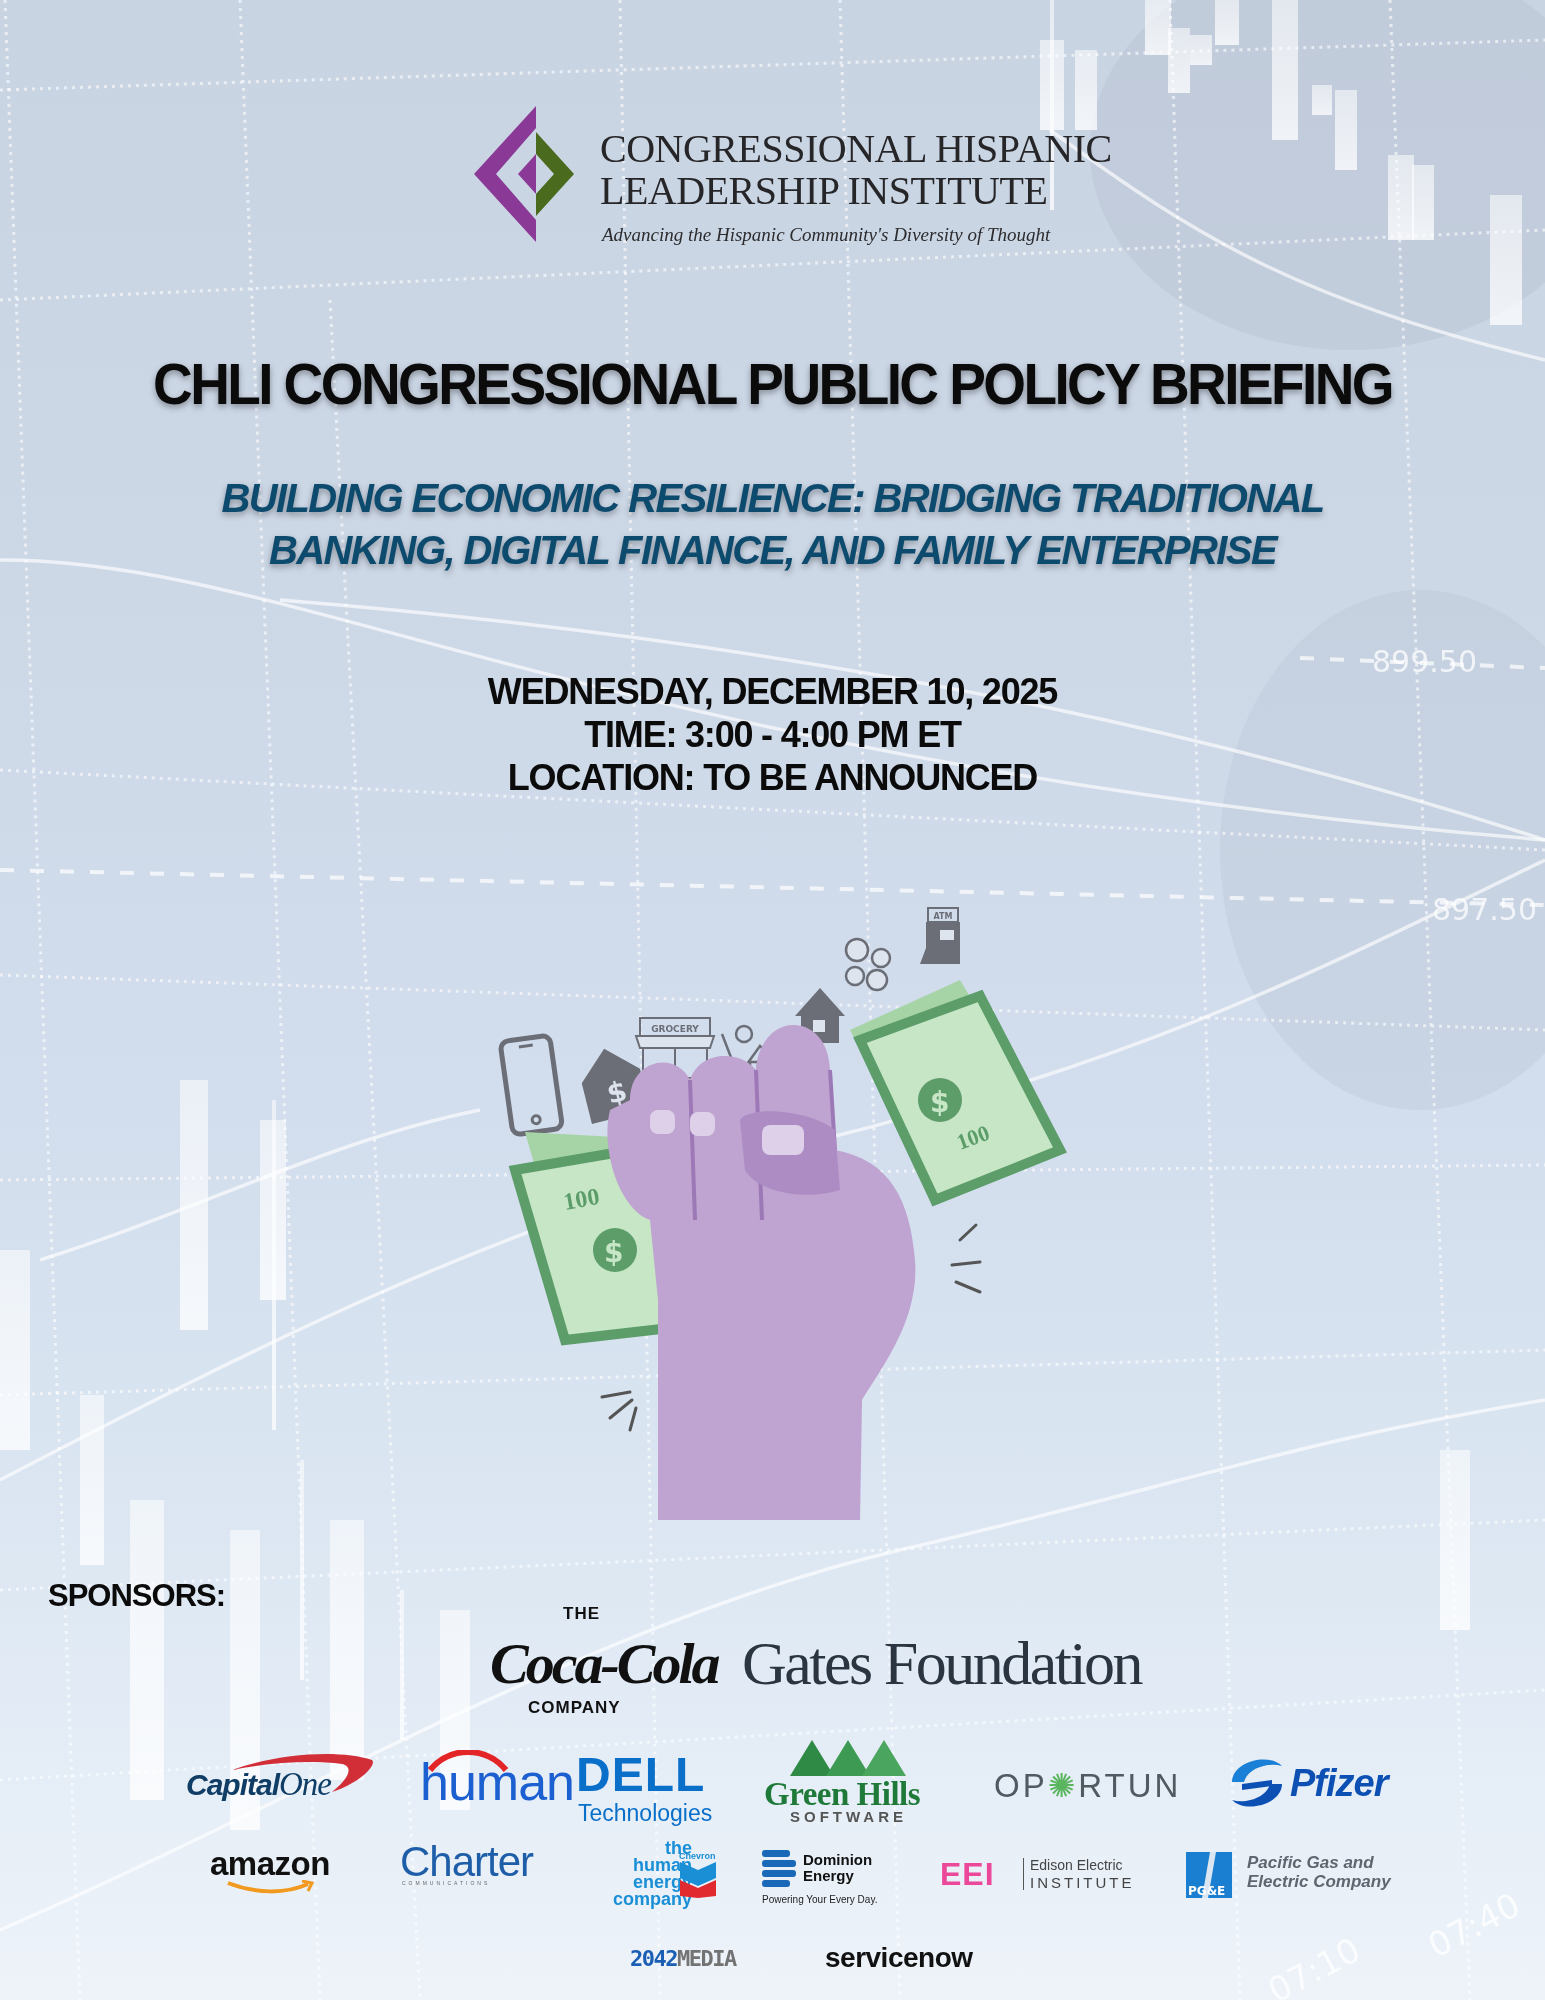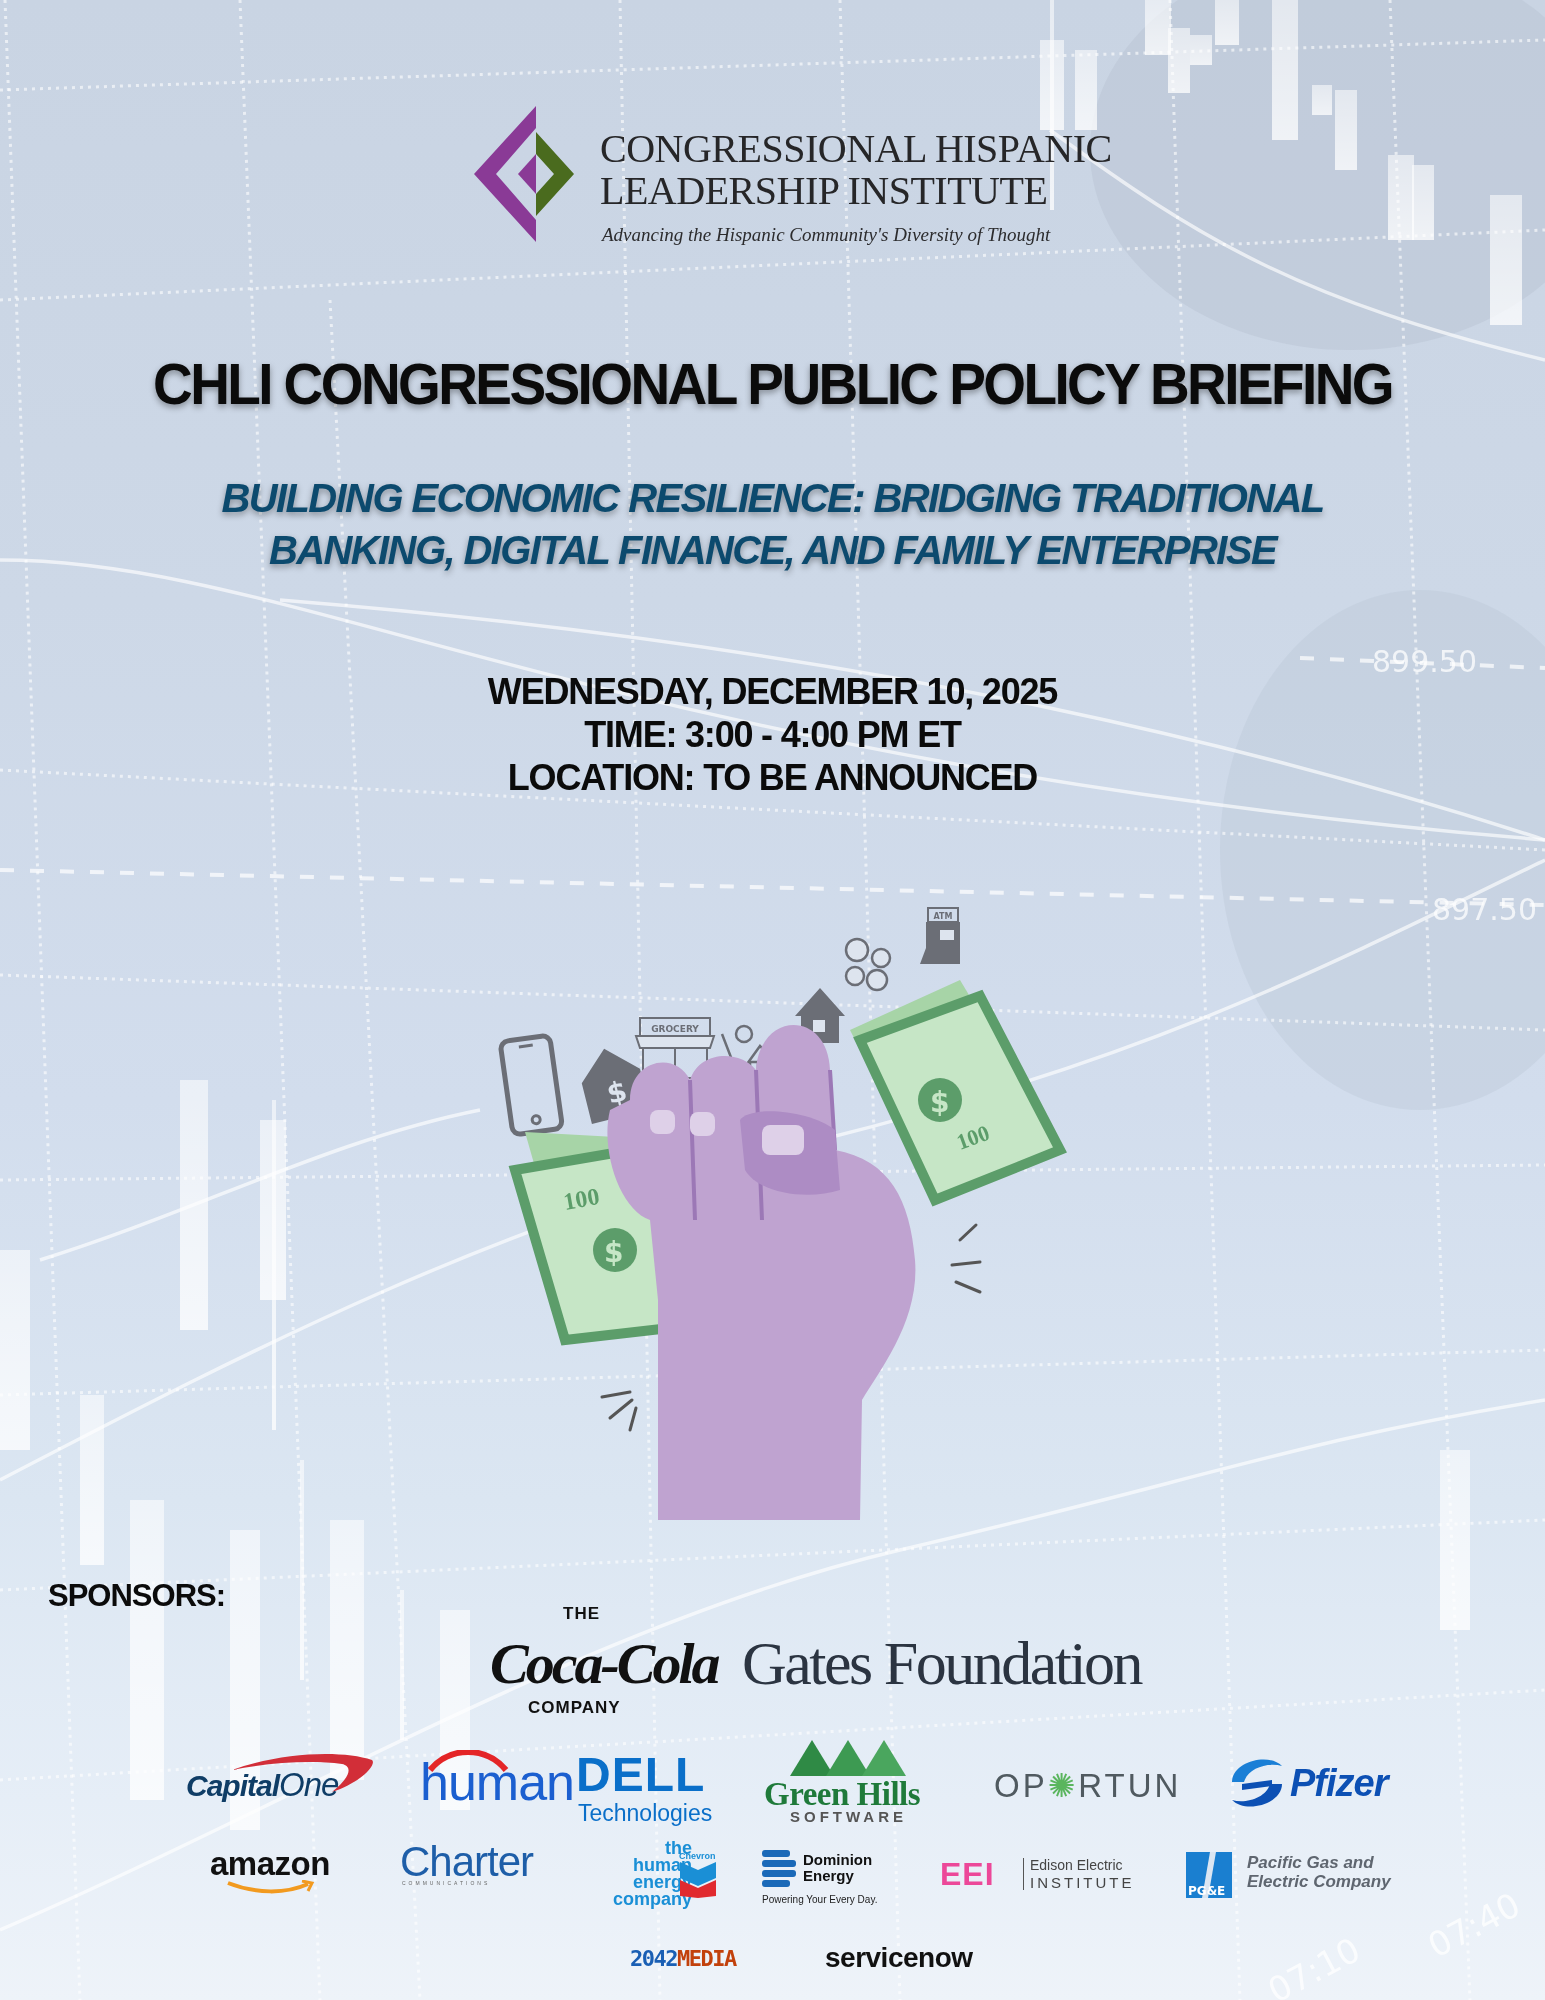--- a/index.html
+++ b/index.html
@@ -28,42 +28,42 @@
     font-family: "Liberation Sans", sans-serif; font-weight: 700; font-size: 36px; line-height: 43px; letter-spacing: -1.2px; color: #0b0b0b; }
 
   
   .sponsors-label { position: absolute; left: 48px; top: 1578px; font-weight: 700; font-size: 31px; letter-spacing: -1px; color: #0b0b0b; }
   .coke-the { position: absolute; left: 563px; top: 1604px; font-weight: 700; font-size: 17px; letter-spacing: 1px; color:#111; }
   .coke-script { position: absolute; left: 490px; top: 1630px; font-family: "Liberation Serif", serif; font-style: italic; font-weight: 700; font-size: 58px; letter-spacing: -3px; color:#111; white-space: nowrap; }
   .coke-company { position: absolute; left: 528px; top: 1698px; font-weight: 700; font-size: 17px; letter-spacing: 1px; color:#111; }
   .gates { position: absolute; left: 742px; top: 1628px; font-family: "Liberation Serif", serif; font-size: 62px; letter-spacing: -2.5px; color: #2b3441; white-space: nowrap; }
 
   .capone { position: absolute; left: 186px; top: 1766px; font-family: "Liberation Sans", sans-serif; font-weight: 700; font-style: italic; font-size: 30px; color: #0f3d66; letter-spacing: -1px; white-space: nowrap; }
-  .capone .one { font-family: Liberation Sans, sans-serif; font-weight: 400; font-size: 33px; }
+  .capone .one { font-family: Liberation Serif, serif; font-weight: 400; font-size: 33px; }
   .citi { position: absolute; left: 420px; top: 1752px; font-family: "Liberation Sans", sans-serif; font-size: 52px; color: #1b5fd0; letter-spacing: -1px; }
   .dell { position: absolute; left: 576px; top: 1747px; font-family: "Liberation Sans", sans-serif; font-weight: 700; font-size: 48px; color: #0a6fc9; letter-spacing: 1px; }
   .dell-sub { position: absolute; left: 578px; top: 1800px; font-family: "Liberation Sans", sans-serif; font-size: 23px; color: #0a6fc9; }
   .greenhills { position: absolute; left: 764px; top: 1776px; font-family: "Liberation Serif", serif; font-weight: 700; font-size: 33px; color: #1f7a3a; letter-spacing: -0.5px; white-space: nowrap; }
   .greenhills-sub { position: absolute; left: 790px; top: 1808px; font-weight: 700; font-size: 15px; letter-spacing: 4px; color: #555; }
   .oportun { position: absolute; left: 994px; top: 1766px; font-family: "Liberation Sans", sans-serif; font-size: 33px; letter-spacing: 3px; color: #505a60; white-space: nowrap; }
   .pfizer { position: absolute; left: 1290px; top: 1762px; font-family: "Liberation Sans", sans-serif; font-weight: 700; font-style: italic; font-size: 38px; color: #0c50b4; letter-spacing: -1px; }
 
   .amazon { position: absolute; left: 210px; top: 1845px; font-family: "Liberation Sans", sans-serif; font-weight: 700; font-size: 33px; color: #111; letter-spacing: -0.5px; }
   .charter { position: absolute; left: 400px; top: 1838px; font-family: "Liberation Sans", sans-serif; font-size: 42px; color: #1e5ea8; letter-spacing: -1px; }
   .charter-sub { position: absolute; left: 402px; top: 1880px; font-size: 5px; letter-spacing: 3px; color: #666; }
   .chevron-text { position: absolute; left: 580px; top: 1840px; font-family: "Liberation Sans", sans-serif; font-weight: 700; font-size: 18px; line-height: 17px; color: #1a8fd6; text-align: right; width: 112px; }
   .chevron-brand { position: absolute; left: 679px; top: 1851px; font-size: 9px; font-weight: 700; color: #1a8fd6; }
   .dominion { position: absolute; left: 803px; top: 1852px; font-family: "Liberation Sans", sans-serif; font-weight: 700; font-size: 15px; line-height: 16px; color: #111; }
   .dominion-sub { position: absolute; left: 762px; top: 1894px; font-size: 10px; color: #222; }
   .eei { position: absolute; left: 940px; top: 1856px; font-family: "Liberation Sans", sans-serif; font-weight: 700; font-size: 32px; color: #ec4899; letter-spacing: 1px; }
   .eei-name { position: absolute; left: 1030px; top: 1857px; font-size: 14px; color: #444; line-height: 17px; }
   .eei-name .inst { letter-spacing: 3px; font-size: 15px; }
   .pge-text { position: absolute; left: 1247px; top: 1853px; font-family: "Liberation Sans", sans-serif; font-weight: 700; font-style: italic; font-size: 17px; line-height: 19px; color: #5f6670; }
   .m2042 { position: absolute; left: 630px; top: 1946px; font-family: "DejaVu Sans Mono", monospace; font-weight: 700; font-size: 22px; letter-spacing: -1.5px; }
-  .m2042 .num { color: #1a5fb4; } .m2042 .med { color: #c2410c; }
+  .m2042 .num { color: #1a5fb4; } .m2042 .med { color: #737373; }
   .servicenow { position: absolute; left: 825px; top: 1942px; font-family: "Liberation Sans", sans-serif; font-weight: 700; font-size: 28px; letter-spacing: -0.5px; color: #111; }
 </style>
 </head>
 <body>
 
 <svg class="bg-layer" viewBox="0 0 1545 2000" width="1545" height="2000">
   <defs>
     <linearGradient id="fade" x1="0" y1="0" x2="0" y2="1">
       <stop offset="0" stop-color="#ffffff" stop-opacity="0.55"></stop>
       <stop offset="1" stop-color="#ffffff" stop-opacity="0.75"></stop>

